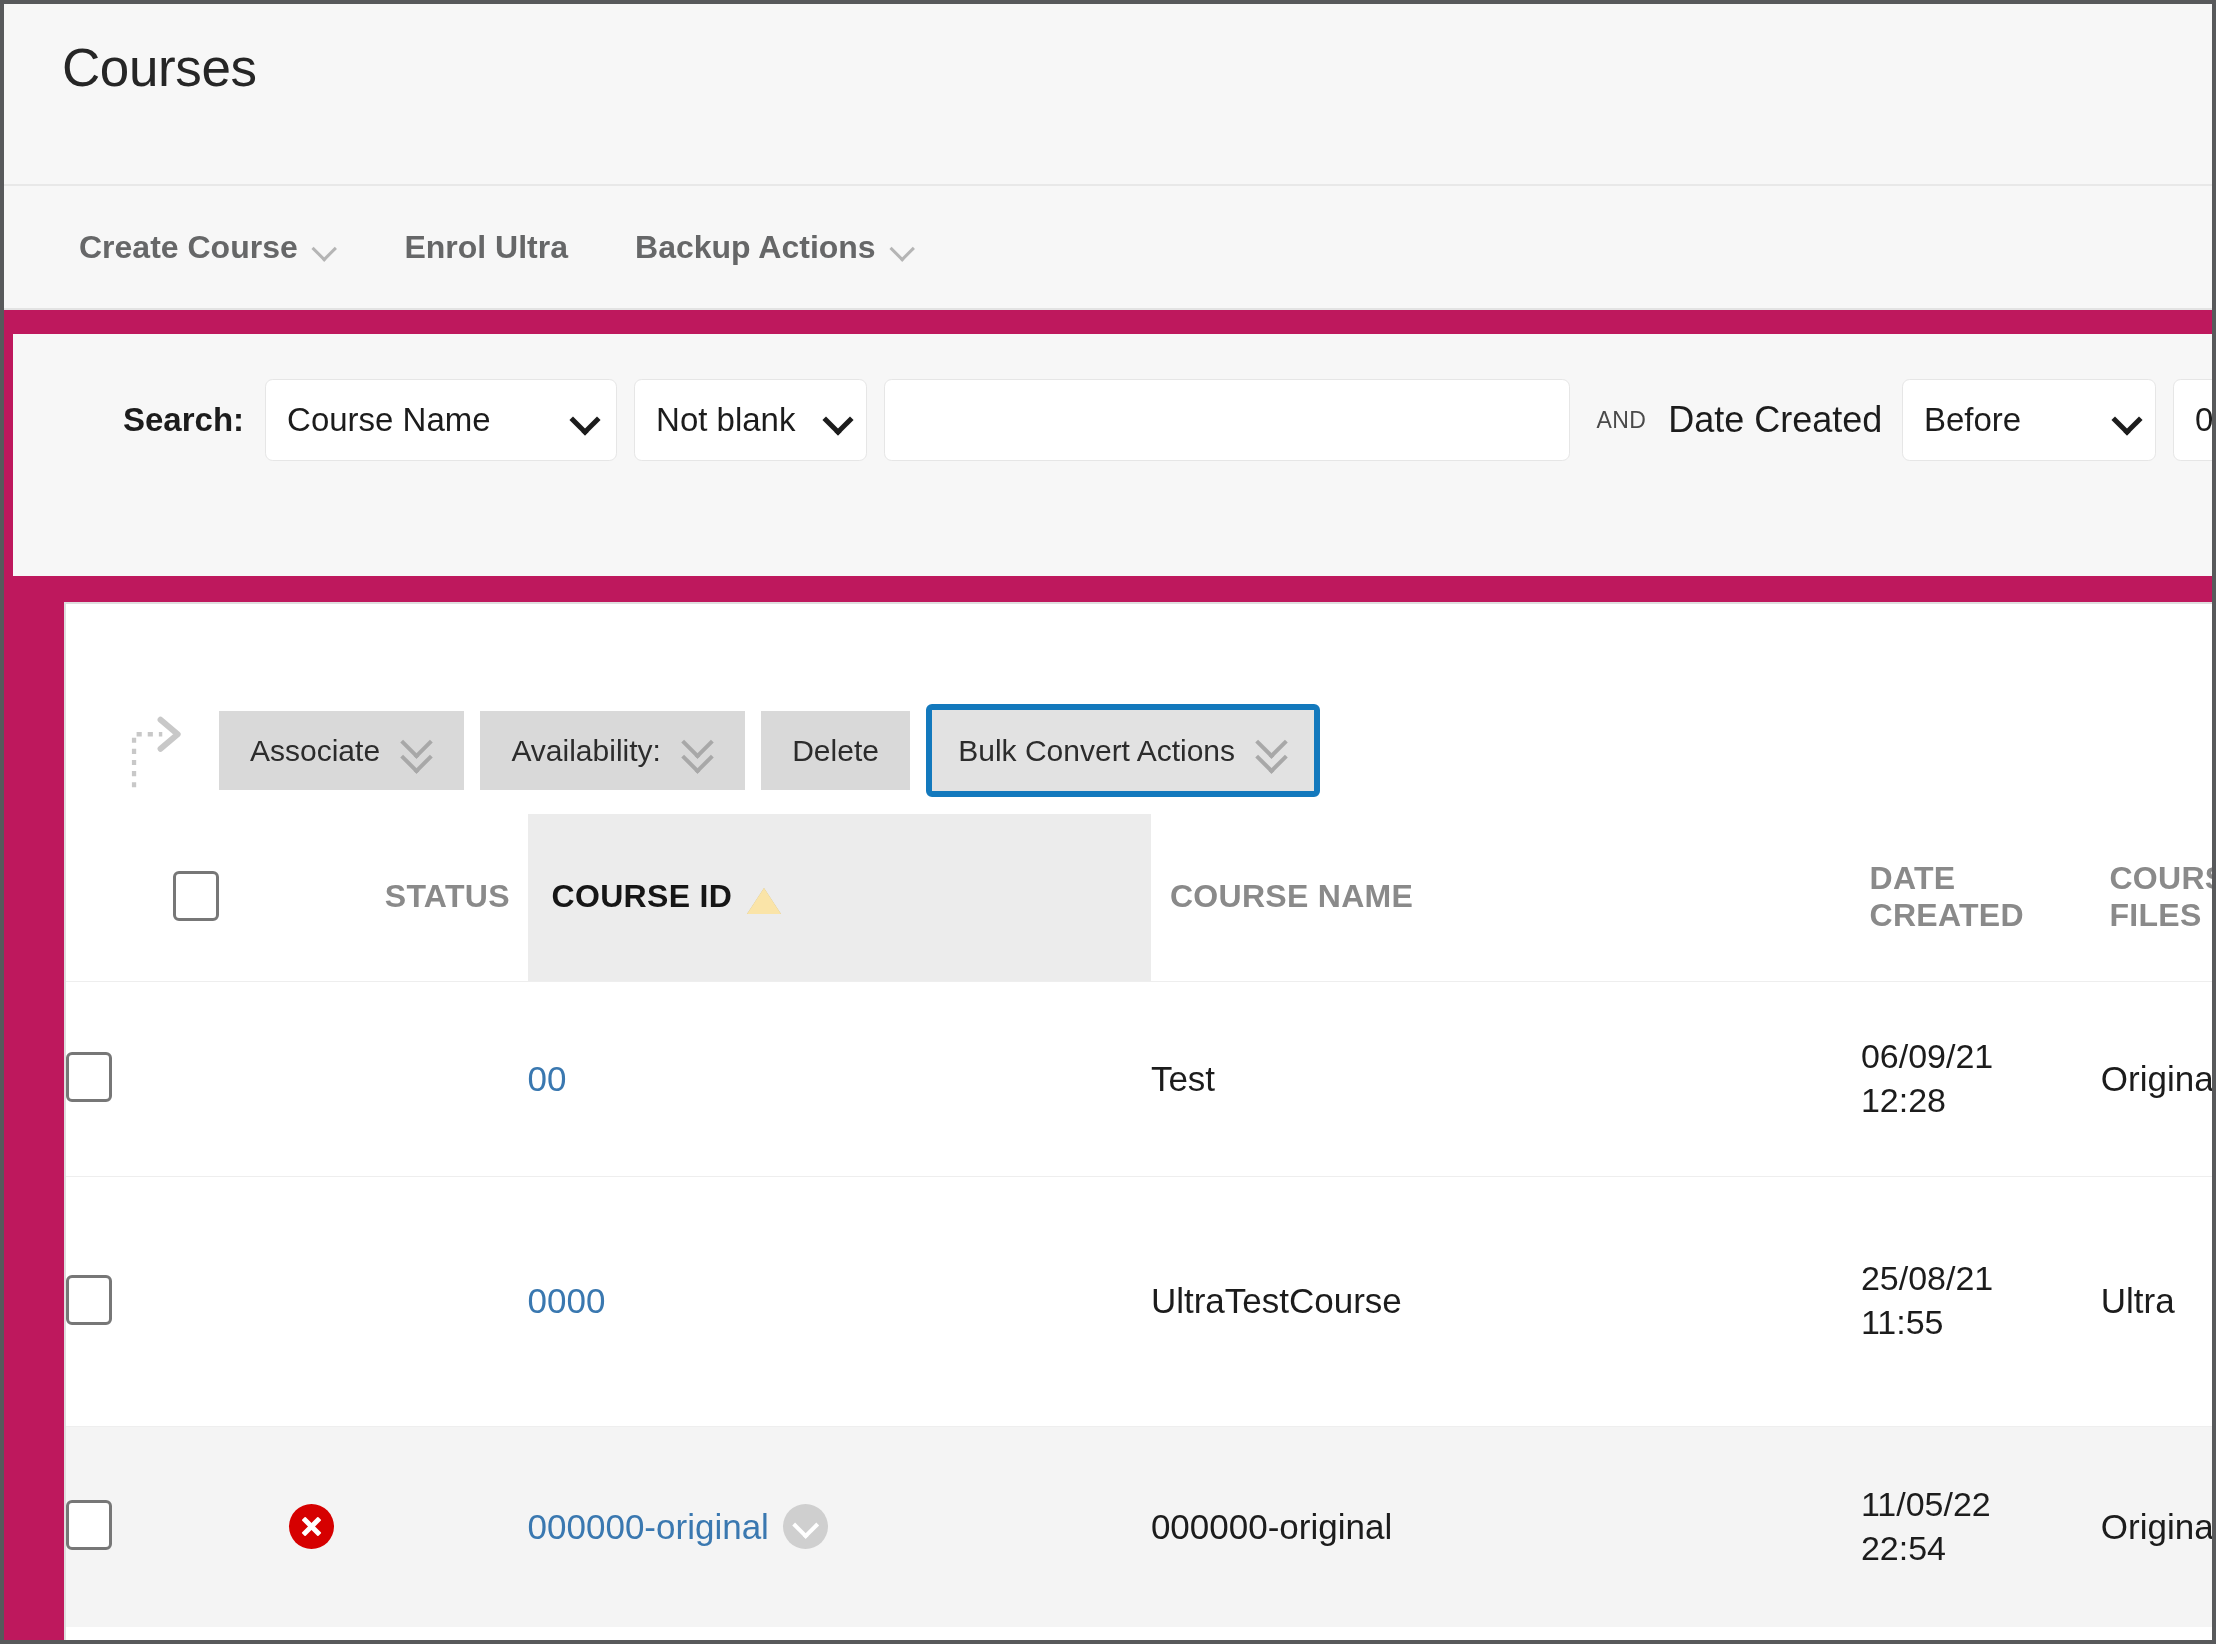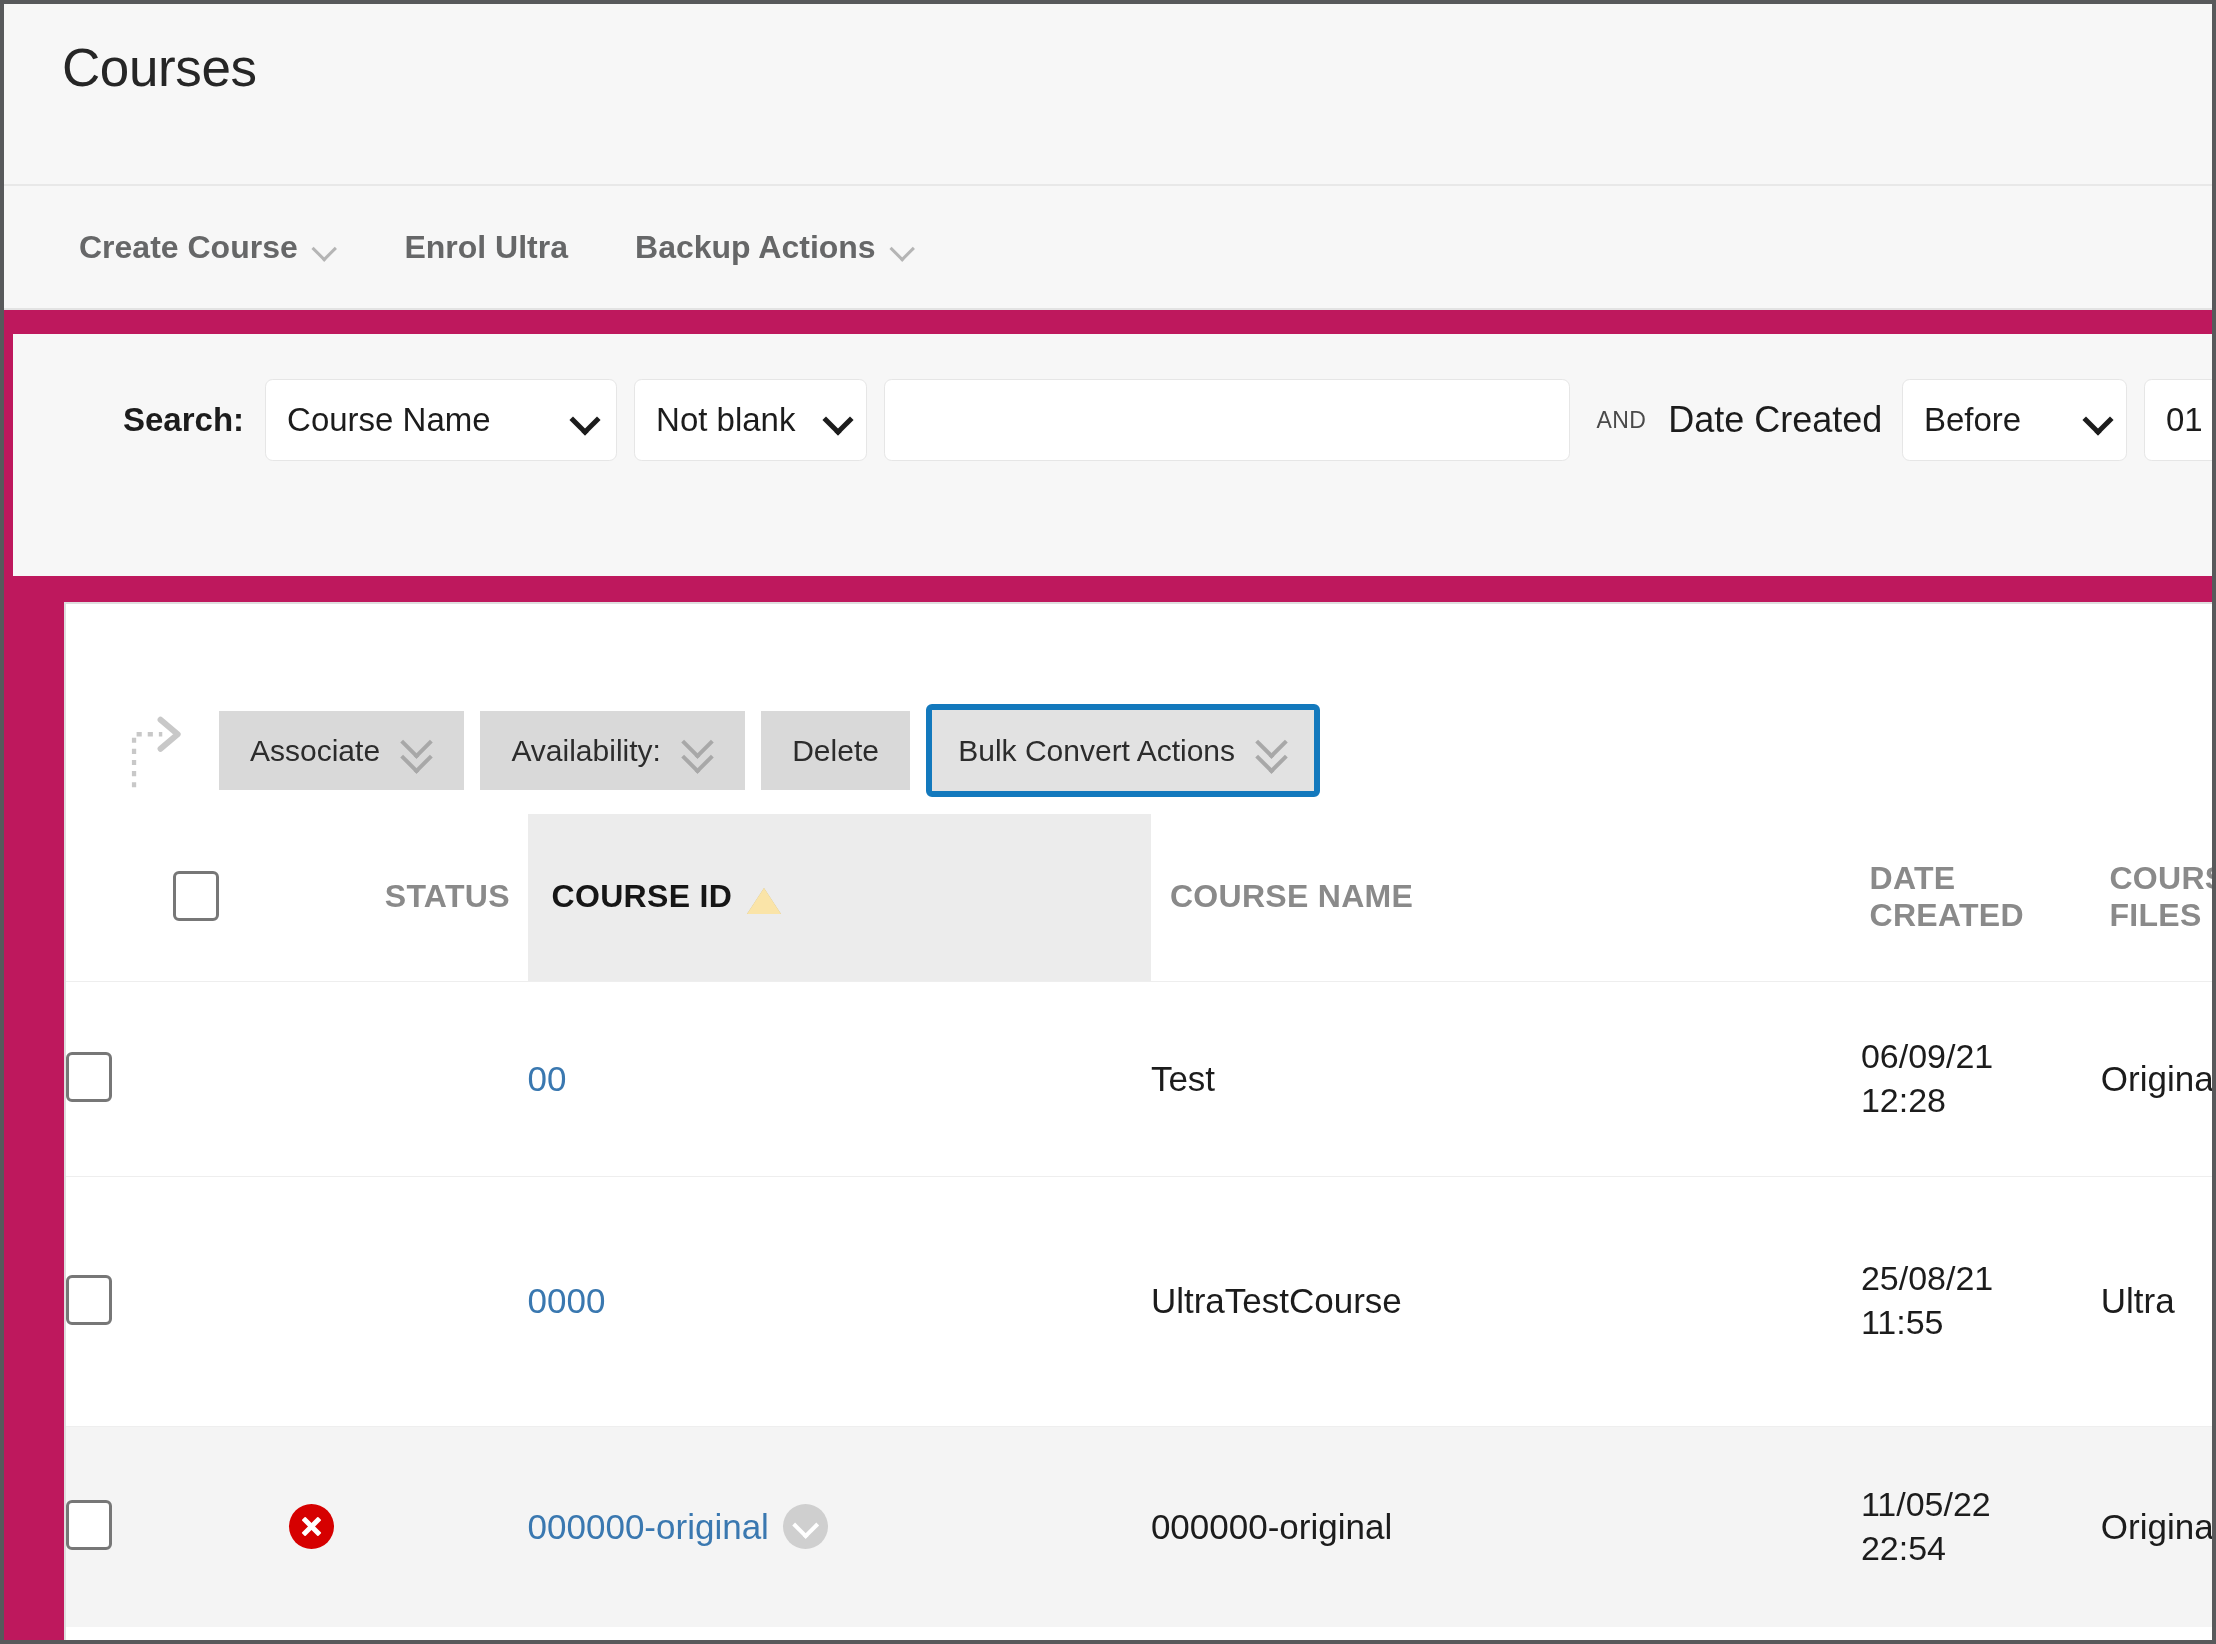--- a/index.html
+++ b/index.html
@@ -119,21 +119,21 @@
     align-items: center;
     justify-content: space-between;
     padding: 0 17px 0 20.6px;
     font-size: 33px;
     color: #1c1c1c;
     cursor: pointer;
     gap: 19px;
   }
   .sel-course-name { width: 352px; }
   .sel-not-blank   { width: 233px; padding-right: 13.7px; gap: 8.6px;}
-  .sel-before      { width: 225px; padding-right: 13.7px; gap: 8.6px;}
+  .sel-before      { width: 254px; padding-right: 13.7px; gap: 8.6px;}
   .sel-date        { width: 146px; padding-right: 13.7px; justify-content: flex-start;}
 
   .caret {
     width: 31px; height: 31px;
     position: relative;
     flex: 0 0 auto;
   }
   .caret::before {
     content: "";
     position: absolute;

